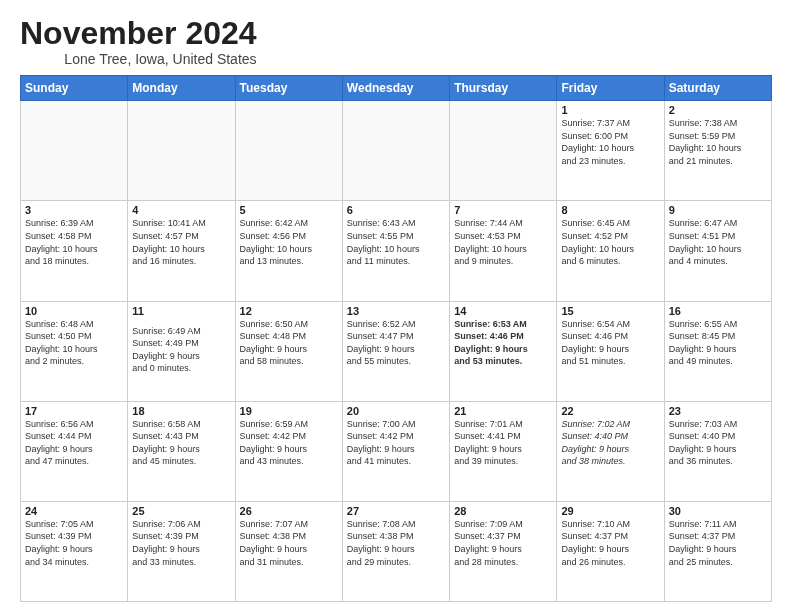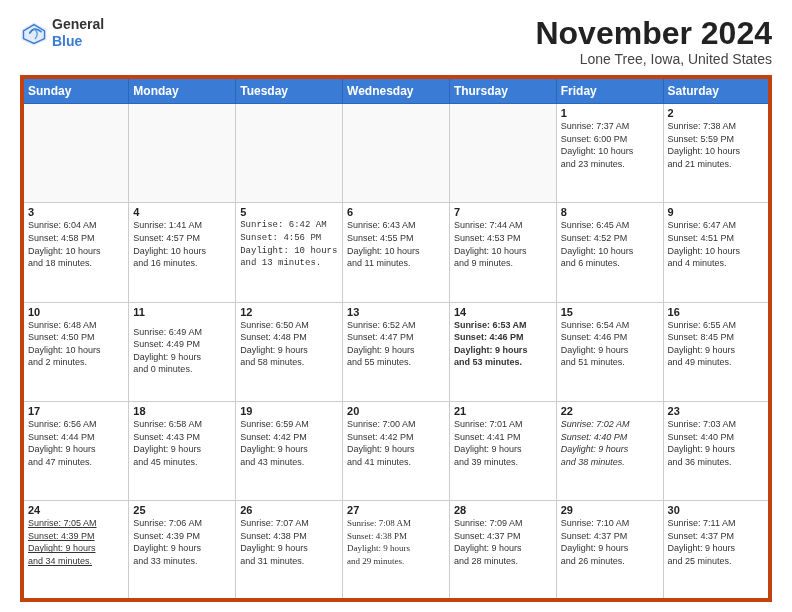--- a/index.html
+++ b/index.html
@@ -50,21 +50,21 @@
       font-weight: bold;
       color: #222;
       line-height: 1.1;
     }
     .location {
       font-size: 14px;
       color: #444;
     }
     .calendar {
       flex: 1;
-      border: 4px solid #c2410c;
+      border: 1px solid #c2410c;
       border-collapse: collapse;
       width: 100%;
       table-layout: fixed;
     }
     .calendar th {
       background: #3a7bd5;
       color: #fff;
       font-size: 12px;
       font-weight: bold;
       padding: 5px 4px;
@@ -94,32 +94,20 @@
       font-size: 9px;
       color: #333;
       line-height: 1.4;
     }
   </style>
 </head>
 <body>
 
 <div class="page">
   <div class="header">
-    <div class="logo">
-      <svg class="logo-icon" viewBox="0 0 40 40" xmlns="http://www.w3.org/2000/svg">
-        <polygon points="20,5 38,15 38,30 20,38 2,30 2,15" fill="#3a7bd5" opacity="0.15"></polygon>
-        <polygon points="20,8 35,17 35,28 20,35 5,28 5,17" fill="none" stroke="#3a7bd5" stroke-width="2"></polygon>
-        <path d="M14,20 Q20,10 30,18" fill="none" stroke="#3a7bd5" stroke-width="2.5" stroke-linecap="round"></path>
-        <path d="M20,14 Q28,20 22,28" fill="none" stroke="#4fa0e0" stroke-width="2" stroke-linecap="round"></path>
-      </svg>
-      <div class="logo-text">
-        <span class="general">General</span>
-        <span class="blue">Blue</span>
-      </div>
-    </div>
     <div class="title-area">
       <div class="month-title">November 2024</div>
       <div class="location">Lone Tree, Iowa, United States</div>
     </div>
   </div>
 
   <table class="calendar">
     <thead>
       <tr>
         <th>Sunday</th>
@@ -149,35 +137,35 @@
             <span class="day-number">2</span>
             <div class="day-info" style="white-space: pre-line;">Sunrise: 7:38 AM
 Sunset: 5:59 PM
 Daylight: 10 hours
 and 21 minutes.</div>
           </td>
         </tr>
         <tr>
           <td>
             <span class="day-number">3</span>
-            <div class="day-info" style="white-space: pre-line;">Sunrise: 6:04 AM
+            <div class="day-info" style="white-space: pre-line;">Sunrise: 6:39 AM
 Sunset: 4:58 PM
 Daylight: 10 hours
 and 18 minutes.</div>
           </td>
           <td>
             <span class="day-number">4</span>
-            <div class="day-info" style="white-space: pre-line;">Sunrise: 1:41 AM
+            <div class="day-info" style="white-space: pre-line;">Sunrise: 10:41 AM
 Sunset: 4:57 PM
 Daylight: 10 hours
 and 16 minutes.</div>
           </td>
           <td>
             <span class="day-number">5</span>
-            <div class="day-info" style="white-space: pre-line; font-family: Liberation Mono, monospace;">Sunrise: 6:42 AM
+            <div class="day-info" style="white-space: pre-line;">Sunrise: 6:42 AM
 Sunset: 4:56 PM
 Daylight: 10 hours
 and 13 minutes.</div>
           </td>
           <td>
             <span class="day-number">6</span>
             <div class="day-info" style="white-space: pre-line;">Sunrise: 6:43 AM
 Sunset: 4:55 PM
 Daylight: 10 hours
 and 11 minutes.</div>
@@ -302,42 +290,42 @@
             <span class="day-number">23</span>
             <div class="day-info" style="white-space: pre-line;">Sunrise: 7:03 AM
 Sunset: 4:40 PM
 Daylight: 9 hours
 and 36 minutes.</div>
           </td>
         </tr>
         <tr>
           <td>
             <span class="day-number">24</span>
-            <div class="day-info" style="white-space: pre-line; text-decoration: underline;">Sunrise: 7:05 AM
+            <div class="day-info" style="white-space: pre-line;">Sunrise: 7:05 AM
 Sunset: 4:39 PM
 Daylight: 9 hours
 and 34 minutes.</div>
           </td>
           <td>
             <span class="day-number">25</span>
             <div class="day-info" style="white-space: pre-line;">Sunrise: 7:06 AM
 Sunset: 4:39 PM
 Daylight: 9 hours
 and 33 minutes.</div>
           </td>
           <td>
             <span class="day-number">26</span>
             <div class="day-info" style="white-space: pre-line;">Sunrise: 7:07 AM
 Sunset: 4:38 PM
 Daylight: 9 hours
 and 31 minutes.</div>
           </td>
           <td>
             <span class="day-number">27</span>
-            <div class="day-info" style="white-space: pre-line; font-family: Liberation Serif, serif;">Sunrise: 7:08 AM
+            <div class="day-info" style="white-space: pre-line;">Sunrise: 7:08 AM
 Sunset: 4:38 PM
 Daylight: 9 hours
 and 29 minutes.</div>
           </td>
           <td>
             <span class="day-number">28</span>
             <div class="day-info" style="white-space: pre-line;">Sunrise: 7:09 AM
 Sunset: 4:37 PM
 Daylight: 9 hours
 and 28 minutes.</div>

